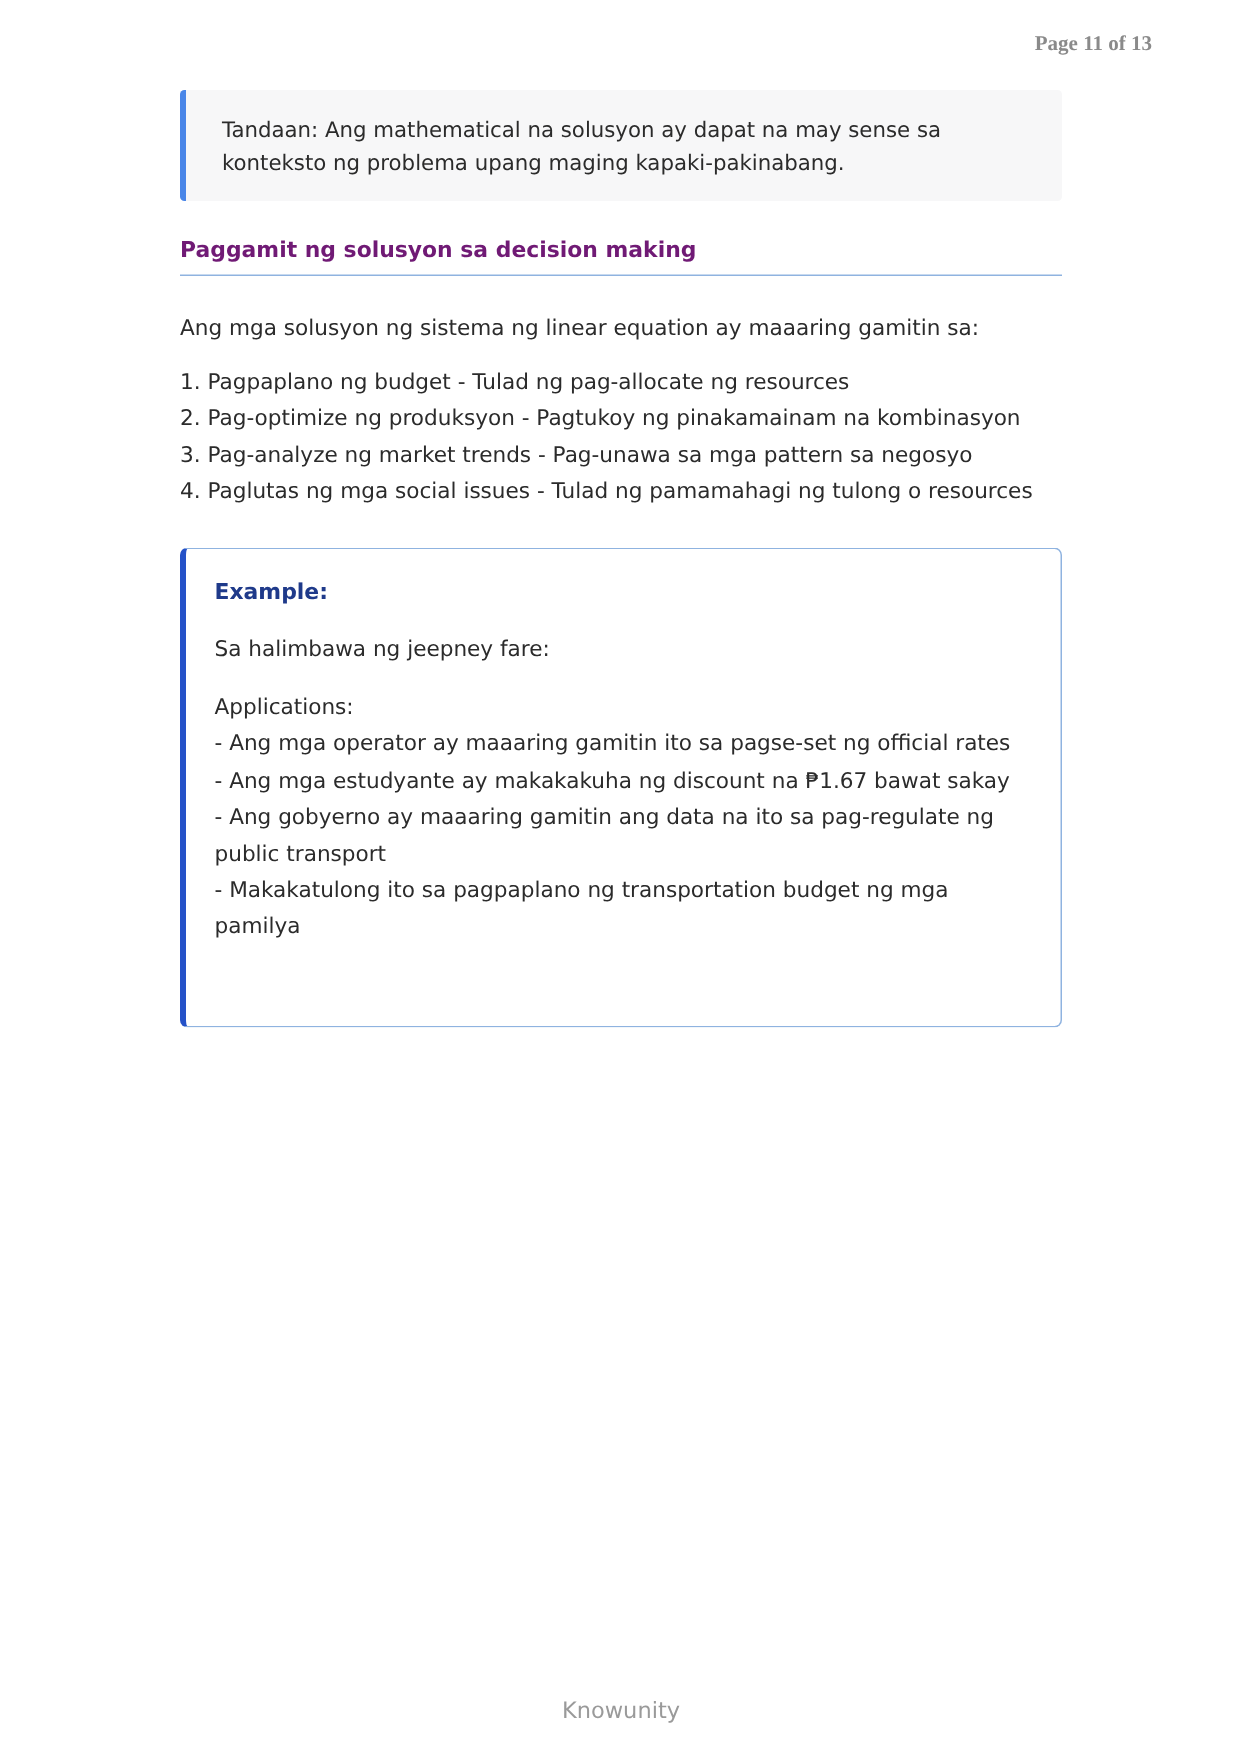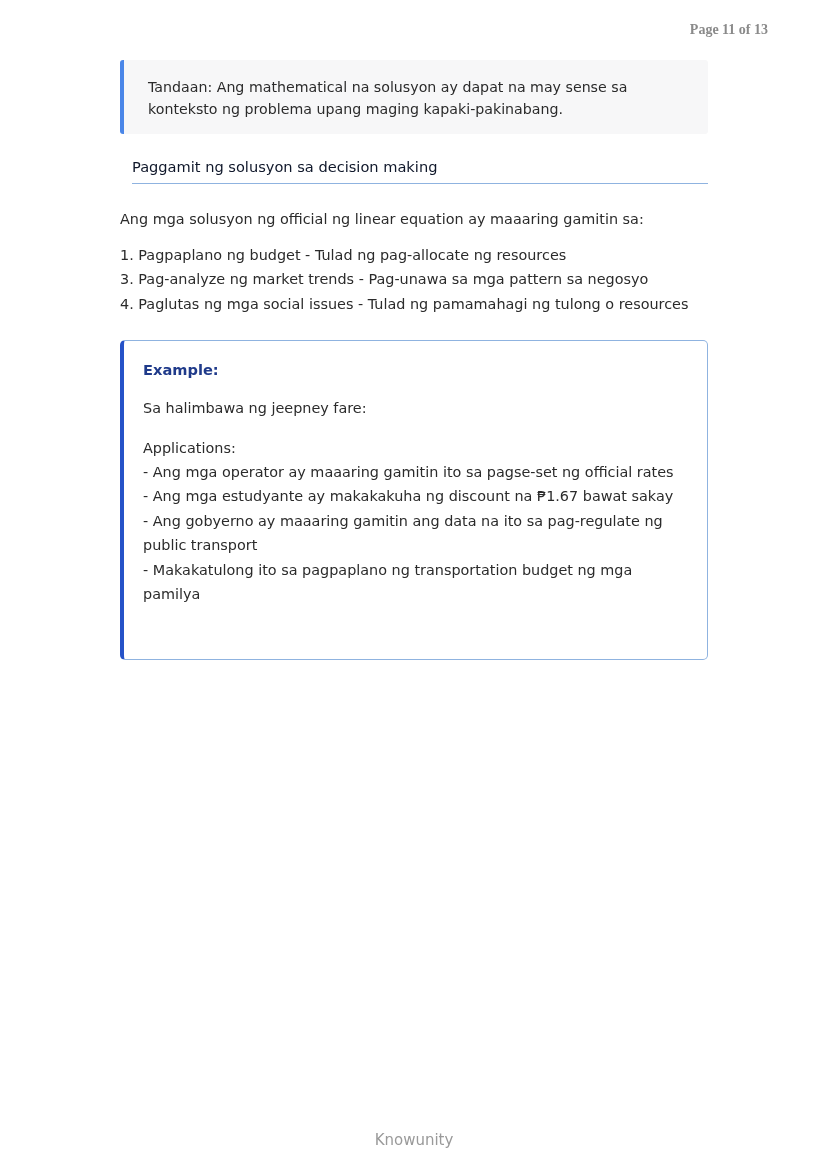--- a/index.html
+++ b/index.html
@@ -35,25 +35,24 @@
       border-radius: 3px;
       padding: 16px 22px 14px 24px;
       font-size: 14.2px;
       line-height: 22px;
       color: #2b2b2b;
       height: 74px;
     }
     .section-heading {
       margin-top: 24px;
       font-size: 14.6px;
-      font-weight: normal;
-      color: #0f172a;
+      font-weight: bold;
+      color: #701a75;
       padding-bottom: 8px;
       border-bottom: 1.5px solid #8fb3e0;
-      margin-left: 12px;
     }
     .intro {
       margin-top: 25px;
       font-size: 14.4px;
       color: #2b2b2b;
       line-height: 20px;
     }
     .list {
       margin-top: 14px;
       list-style: none;
@@ -102,24 +101,25 @@
 
 <div class="content">
 
   <div class="note-box">
     <div>Tandaan: Ang mathematical na solusyon ay dapat na may sense sa</div>
     <div>konteksto ng problema upang maging kapaki-pakinabang.</div>
   </div>
 
   <div class="section-heading">Paggamit ng solusyon sa decision making</div>
 
-  <p class="intro">Ang mga solusyon ng official ng linear equation ay maaaring gamitin sa:</p>
+  <p class="intro">Ang mga solusyon ng sistema ng linear equation ay maaaring gamitin sa:</p>
 
   <ul class="list">
     <li>1. Pagpaplano ng budget - Tulad ng pag-allocate ng resources</li>
+    <li>2. Pag-optimize ng produksyon - Pagtukoy ng pinakamainam na kombinasyon</li>
     <li>3. Pag-analyze ng market trends - Pag-unawa sa mga pattern sa negosyo</li>
     <li>4. Paglutas ng mga social issues - Tulad ng pamamahagi ng tulong o resources</li>
   </ul>
 
   <div class="example-box">
     <div class="example-title">Example:</div>
     <div class="example-text">
       <div>Sa halimbawa ng jeepney fare:</div>
     </div>
     <div class="example-apps">

